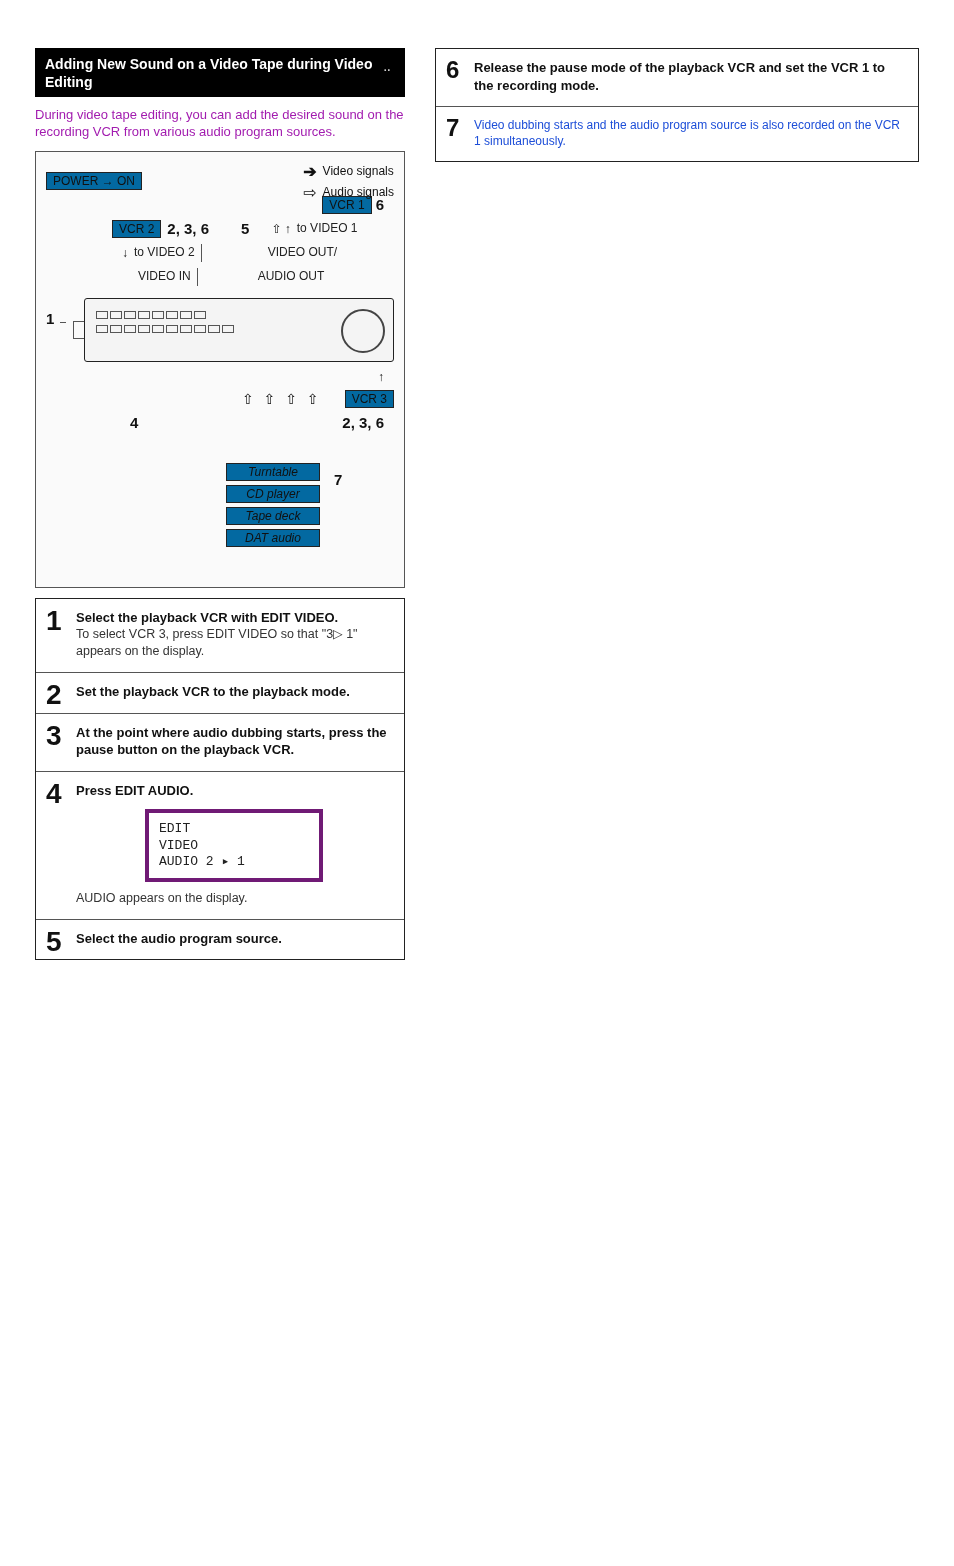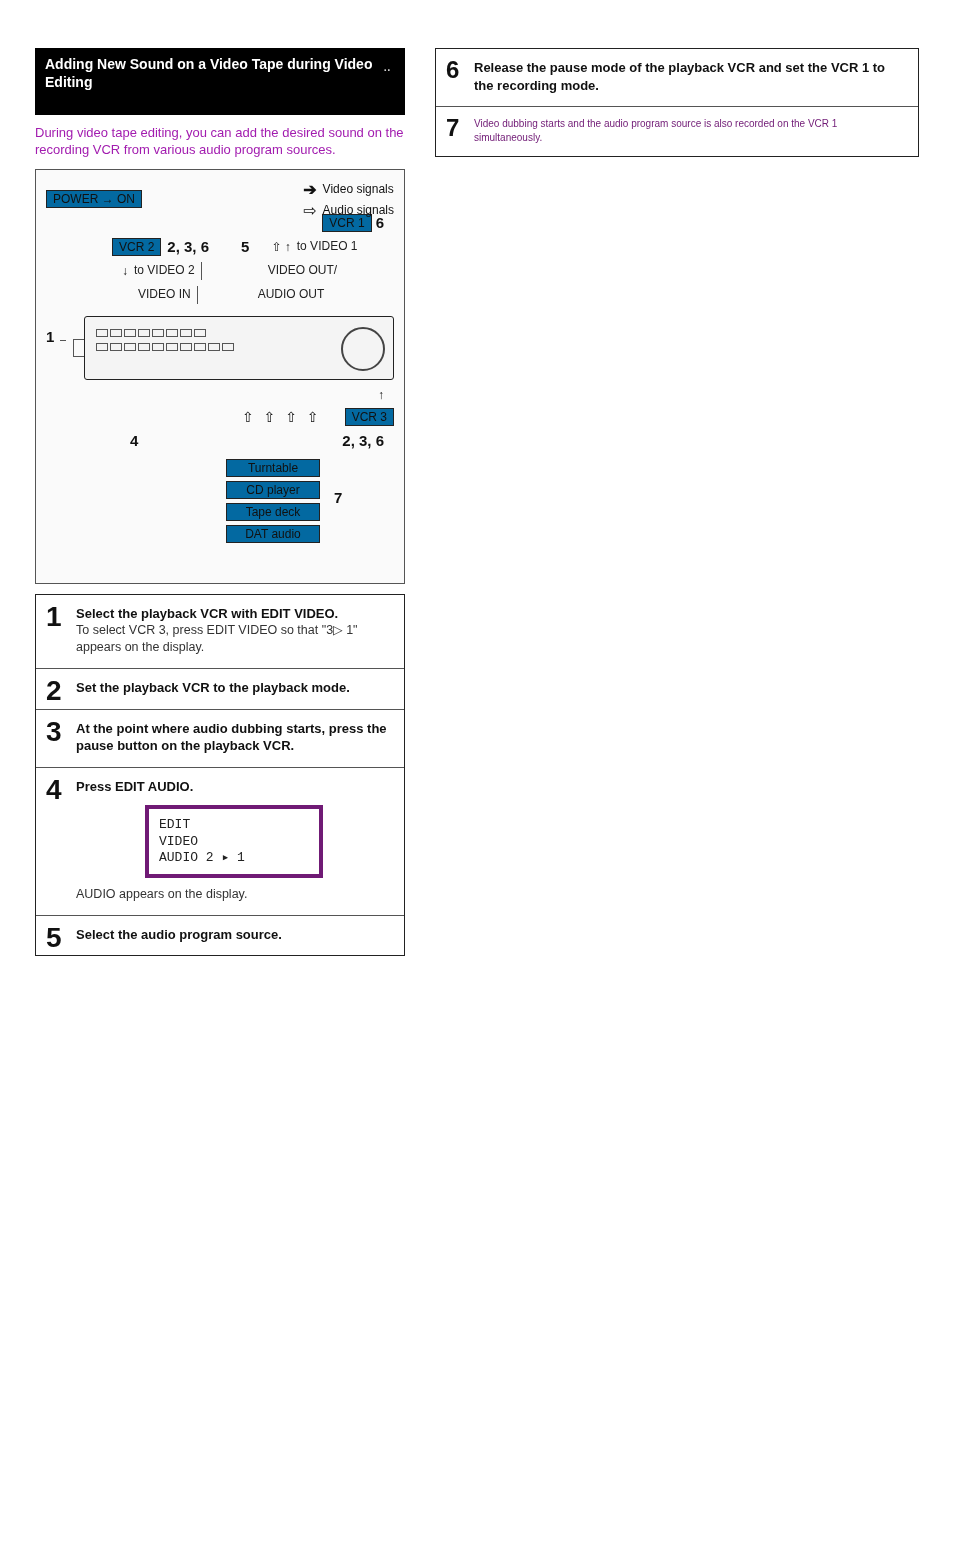--- a/index.html
+++ b/index.html
@@ -31,21 +31,21 @@
   .col-left {
     width: 370px;
     flex-shrink: 0;
   }
   .col-right {
     flex: 1;
   }
   .sub-title-bar {
     background: #000;
     color: #fff;
-    padding: 8px 10px 24px 10px;
+    padding: 8px 10px 6px 10px;
     font-size: 14px;
     font-weight: 700;
     line-height: 1.25;
     position: relative;
   }
   .sub-title-bar .dots {
     position: absolute;
     right: 14px;
     top: 16px;
     font-size: 11px;
@@ -151,20 +151,22 @@
     border: 1px solid #555;
     margin: 1px;
   }
   .up-arrows {
     margin-left: 110px;
     font-size: 14px;
     letter-spacing: 3px;
   }
   .conn-list {
     margin-left: 180px;
+    margin-top: 22px;
+    font-style: italic;
   }
   .conn-list .smallbox {
     display: block;
     margin: 4px 0;
     width: 80px;
     text-align: center;
   }
   
   .steps {
     border: 1px solid #222;
@@ -232,22 +234,22 @@
   }
   .r-step-body {
     margin-left: 24px;
     line-height: 1.35;
   }
   .r-step-body .heading {
     font-weight: 700;
     font-size: 13px;
   }
   .r-step-body .note {
-    color: #701a75;
-    font-size: 10px;
+    color: #1d4ed8;
+    font-size: 12px;
   }
   .page-wrap { position: relative; }
 </style>
 </head>
 <body>
 
 <div class="page page-wrap">
 
 
   <div class="columns">

